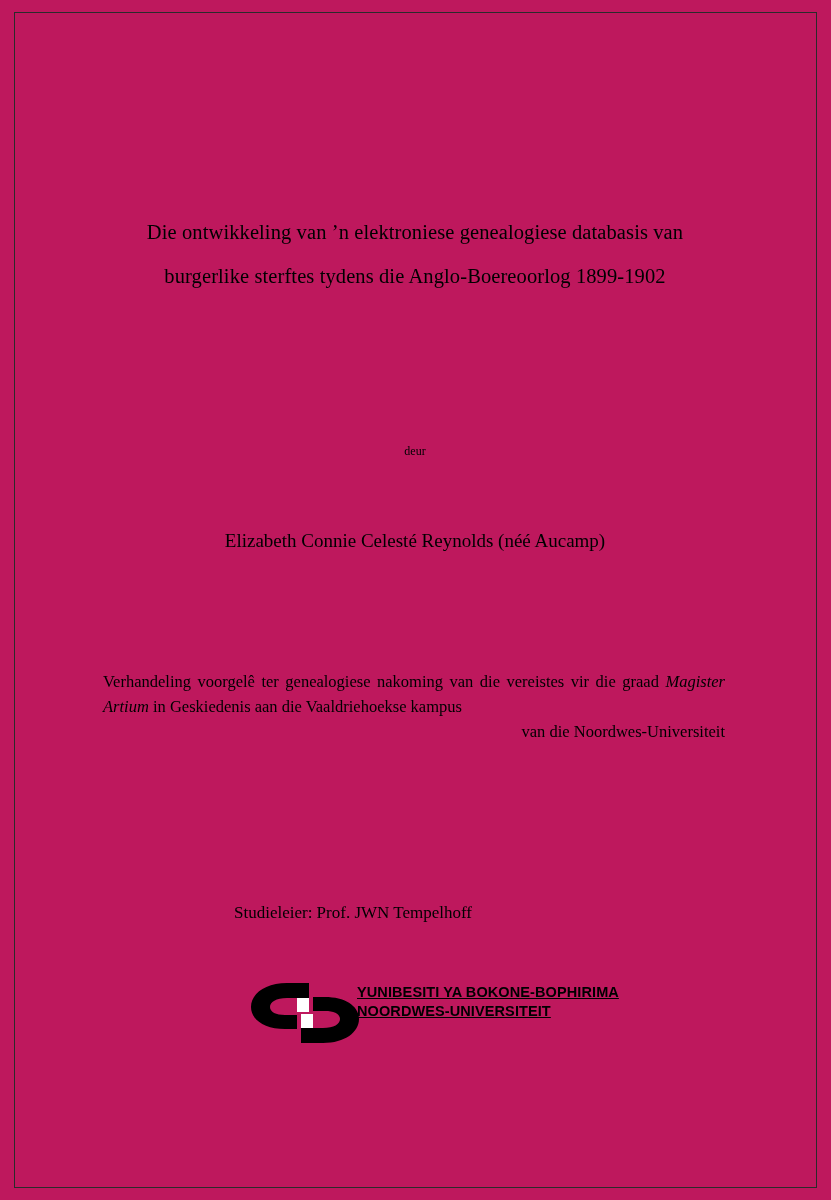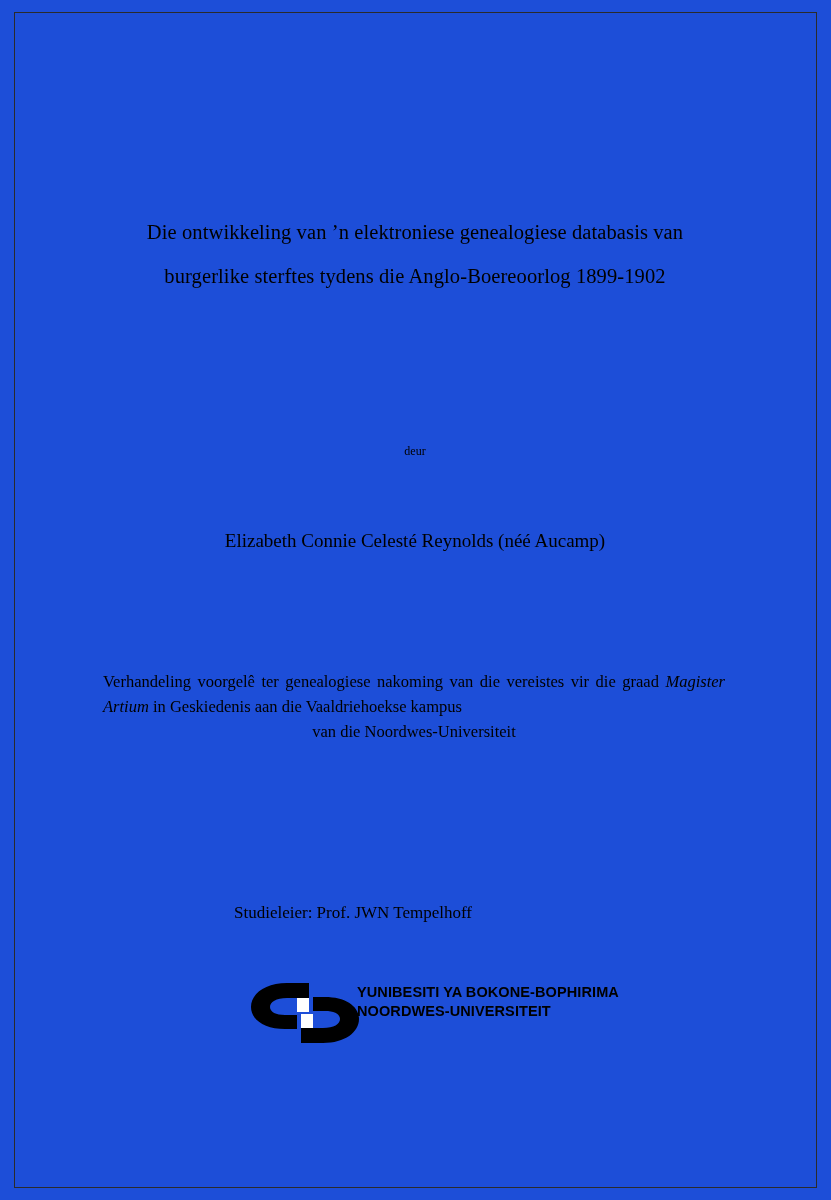--- a/index.html
+++ b/index.html
@@ -11,21 +11,21 @@
     width: 831px;
     height: 1200px;
     font-family: "Liberation Serif", serif;
     color: #000000;
     overflow: hidden;
   }
   .page {
     position: relative;
     width: 831px;
     height: 1200px;
-    background: #1d4ed8;
+    background: #be185d;
     box-sizing: border-box;
   }
   .page-border {
     position: absolute;
     left: 14px;
     top: 12px;
     width: 803px;
     height: 1176px;
     border: 1px solid #2b2b2b;
     box-sizing: border-box;
@@ -75,21 +75,21 @@
   .statement {
     position: absolute;
     top: 657px;
     left: 3px;
     width: 622px;
     font-size: 16.5px;
     line-height: 25px;
     text-align: justify;
   }
   .statement .last-line {
-    text-align: center;
+    text-align: right;
   }
   .statement em {
     font-style: italic;
   }
 
   .supervisor-block {
     position: absolute;
     top: 888px;
     left: 3px;
     width: 500px;
@@ -115,20 +115,21 @@
   .logo-text {
     position: absolute;
     left: 112px;
     top: 6px;
     font-family: "Liberation Sans", sans-serif;
     font-size: 14.5px;
     line-height: 18.5px;
     font-weight: bold;
     letter-spacing: 0.1px;
     white-space: nowrap;
+    text-decoration: underline;
   }
   .logo-text div {
     display: block;
   }
 </style>
 </head>
 <body>
 
 <div class="page">
   <div class="page-border"></div>

